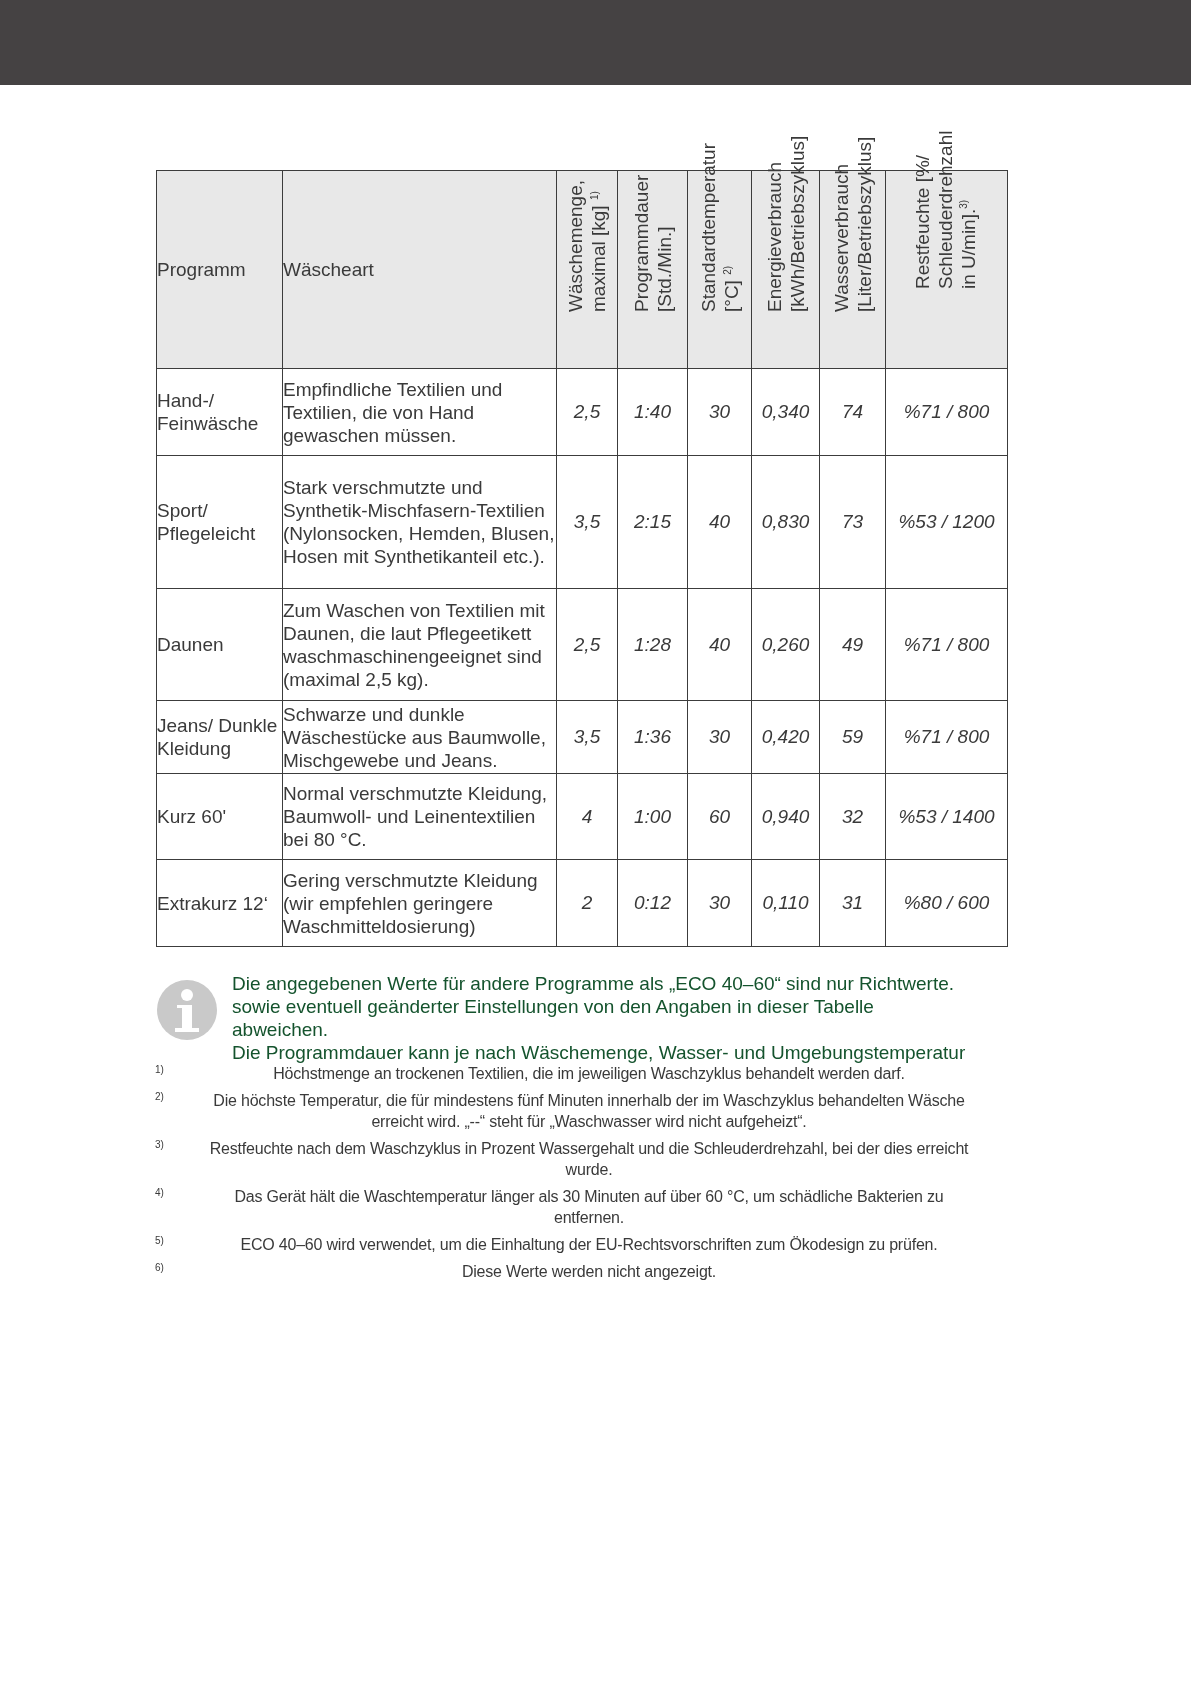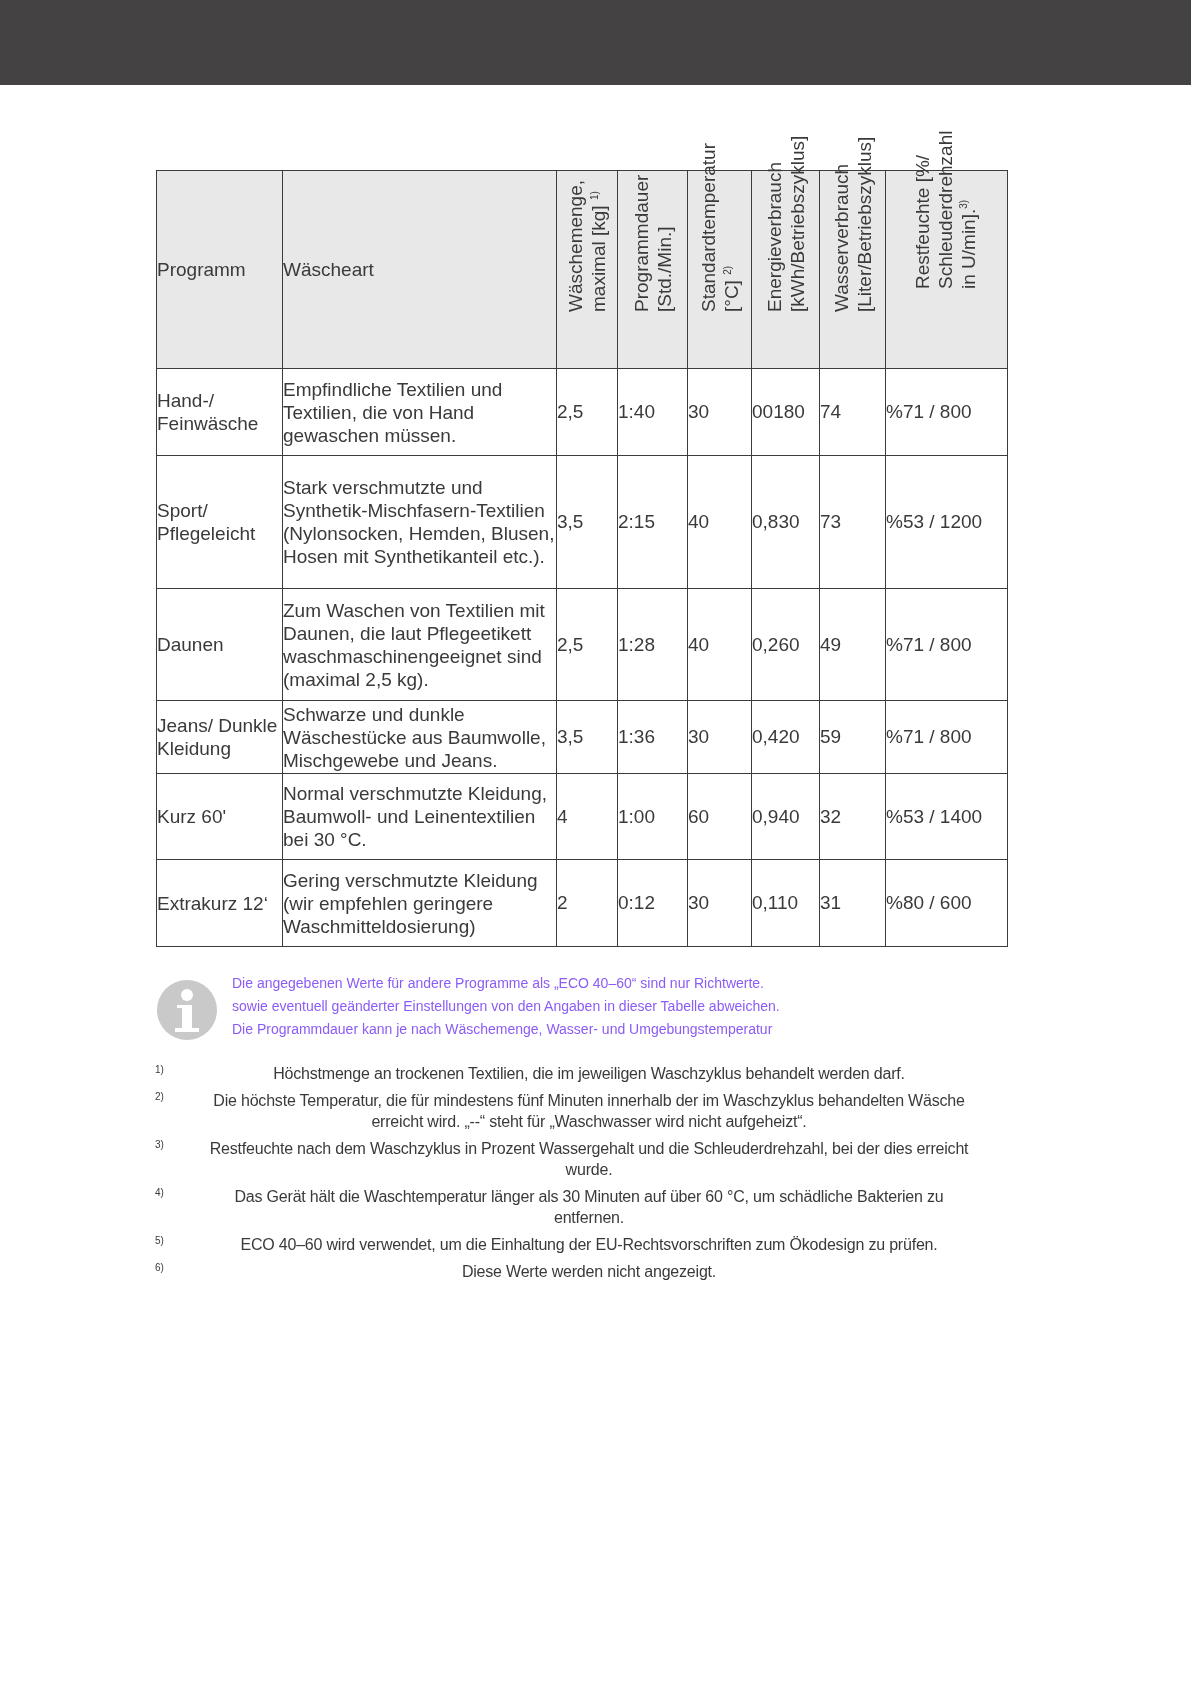--- a/index.html
+++ b/index.html
@@ -17,32 +17,32 @@
   th.h-left { text-align: left; padding-left: 9px; vertical-align: middle; }
   th.h-rot { position: relative; }
   th.h-rot .rot {
     position: absolute; left: 50%; bottom: 10px; width: 190px;
     transform-origin: 0 0; transform: rotate(-90deg) translate(0, -50%);
     text-align: left; line-height: 23px; font-size: 19px; white-space: normal;
   }
   sup { font-size: 10px; vertical-align: super; line-height: 0; }
   td.prog-name { text-align: left; padding-left: 5px; line-height: 23px; vertical-align: middle; }
   td.desc { text-align: left; padding-left: 5px; padding-right: 3px; line-height: 23px; vertical-align: middle; }
-  td.num { text-align: left; vertical-align: middle; }
+  td.num { text-align: center; vertical-align: middle; font-style: italic; }
   .info {
     position: absolute; left: 157px; top: 980px; width: 60px; height: 60px;
     border-radius: 50%; background: #c9c9c9;
   }
   .info .dot { position: absolute; left: 24px; top: 9px; width: 12px; height: 12px; border-radius: 50%; background: #fff; }
   .info .stem { position: absolute; left: 25px; top: 25px; width: 10px; height: 26px; background: #fff; }
   .info .base { position: absolute; left: 18px; top: 48px; width: 24px; height: 4px; background: #fff; }
   .info .cap { position: absolute; left: 20px; top: 25px; width: 8px; height: 3px; background: #fff; }
   .note {
     position: absolute; left: 232px; top: 972px; width: 735px;
-    font-size: 14px; line-height: 23px; text-align: justify; color: #8b5cf6;
+    font-size: 19px; line-height: 23px; text-align: justify; color: #14532d;
   }
   .note p { margin: 0; }
   .footnotes { position: absolute; left: 155px; top: 1063px; width: 820px; font-size: 16px; color: #3a3a3a; }
   .fn { display: flex; margin-bottom: 6px; line-height: 21px; }
   .fn .mark { width: 48px; flex: 0 0 48px; font-size: 10px; line-height: 14px; }
   .fn .txt { flex: 1; letter-spacing: -0.2px; text-align: center; }
 </style>
 </head>
 <body>
 
@@ -83,21 +83,21 @@
       </th>
     </tr>
   </thead>
   <tbody id="rows">
       <tr style="height: 87px;">
         <td class="prog-name">Hand-/ Feinwäsche</td>
         <td class="desc">Empfindliche Textilien und Textilien, die von Hand gewaschen müssen.</td>
         <td class="num">2,5</td>
         <td class="num">1:40</td>
         <td class="num">30</td>
-        <td class="num">00180</td>
+        <td class="num">0,340</td>
         <td class="num">74</td>
         <td class="num">%71 / 800</td>
       </tr>
       <tr style="height: 133px;">
         <td class="prog-name">Sport/ Pflegeleicht</td>
         <td class="desc">Stark verschmutzte und Synthetik-Mischfasern-Textilien (Nylonsocken, Hemden, Blusen, Hosen mit Synthetikanteil etc.).</td>
         <td class="num">3,5</td>
         <td class="num">2:15</td>
         <td class="num">40</td>
         <td class="num">0,830</td>
@@ -119,21 +119,21 @@
         <td class="desc">Schwarze und dunkle Wäschestücke aus Baumwolle, Mischgewebe und Jeans.</td>
         <td class="num">3,5</td>
         <td class="num">1:36</td>
         <td class="num">30</td>
         <td class="num">0,420</td>
         <td class="num">59</td>
         <td class="num">%71 / 800</td>
       </tr>
       <tr style="height: 86px;">
         <td class="prog-name">Kurz 60'</td>
-        <td class="desc">Normal verschmutzte Kleidung, Baumwoll- und Leinentextilien bei 30 °C.</td>
+        <td class="desc">Normal verschmutzte Kleidung, Baumwoll- und Leinentextilien bei 80 °C.</td>
         <td class="num">4</td>
         <td class="num">1:00</td>
         <td class="num">60</td>
         <td class="num">0,940</td>
         <td class="num">32</td>
         <td class="num">%53 / 1400</td>
       </tr>
       <tr style="height: 87px;">
         <td class="prog-name">Extrakurz 12‘</td>
         <td class="desc">Gering verschmutzte Kleidung (wir empfehlen geringere Waschmitteldosierung)</td>

